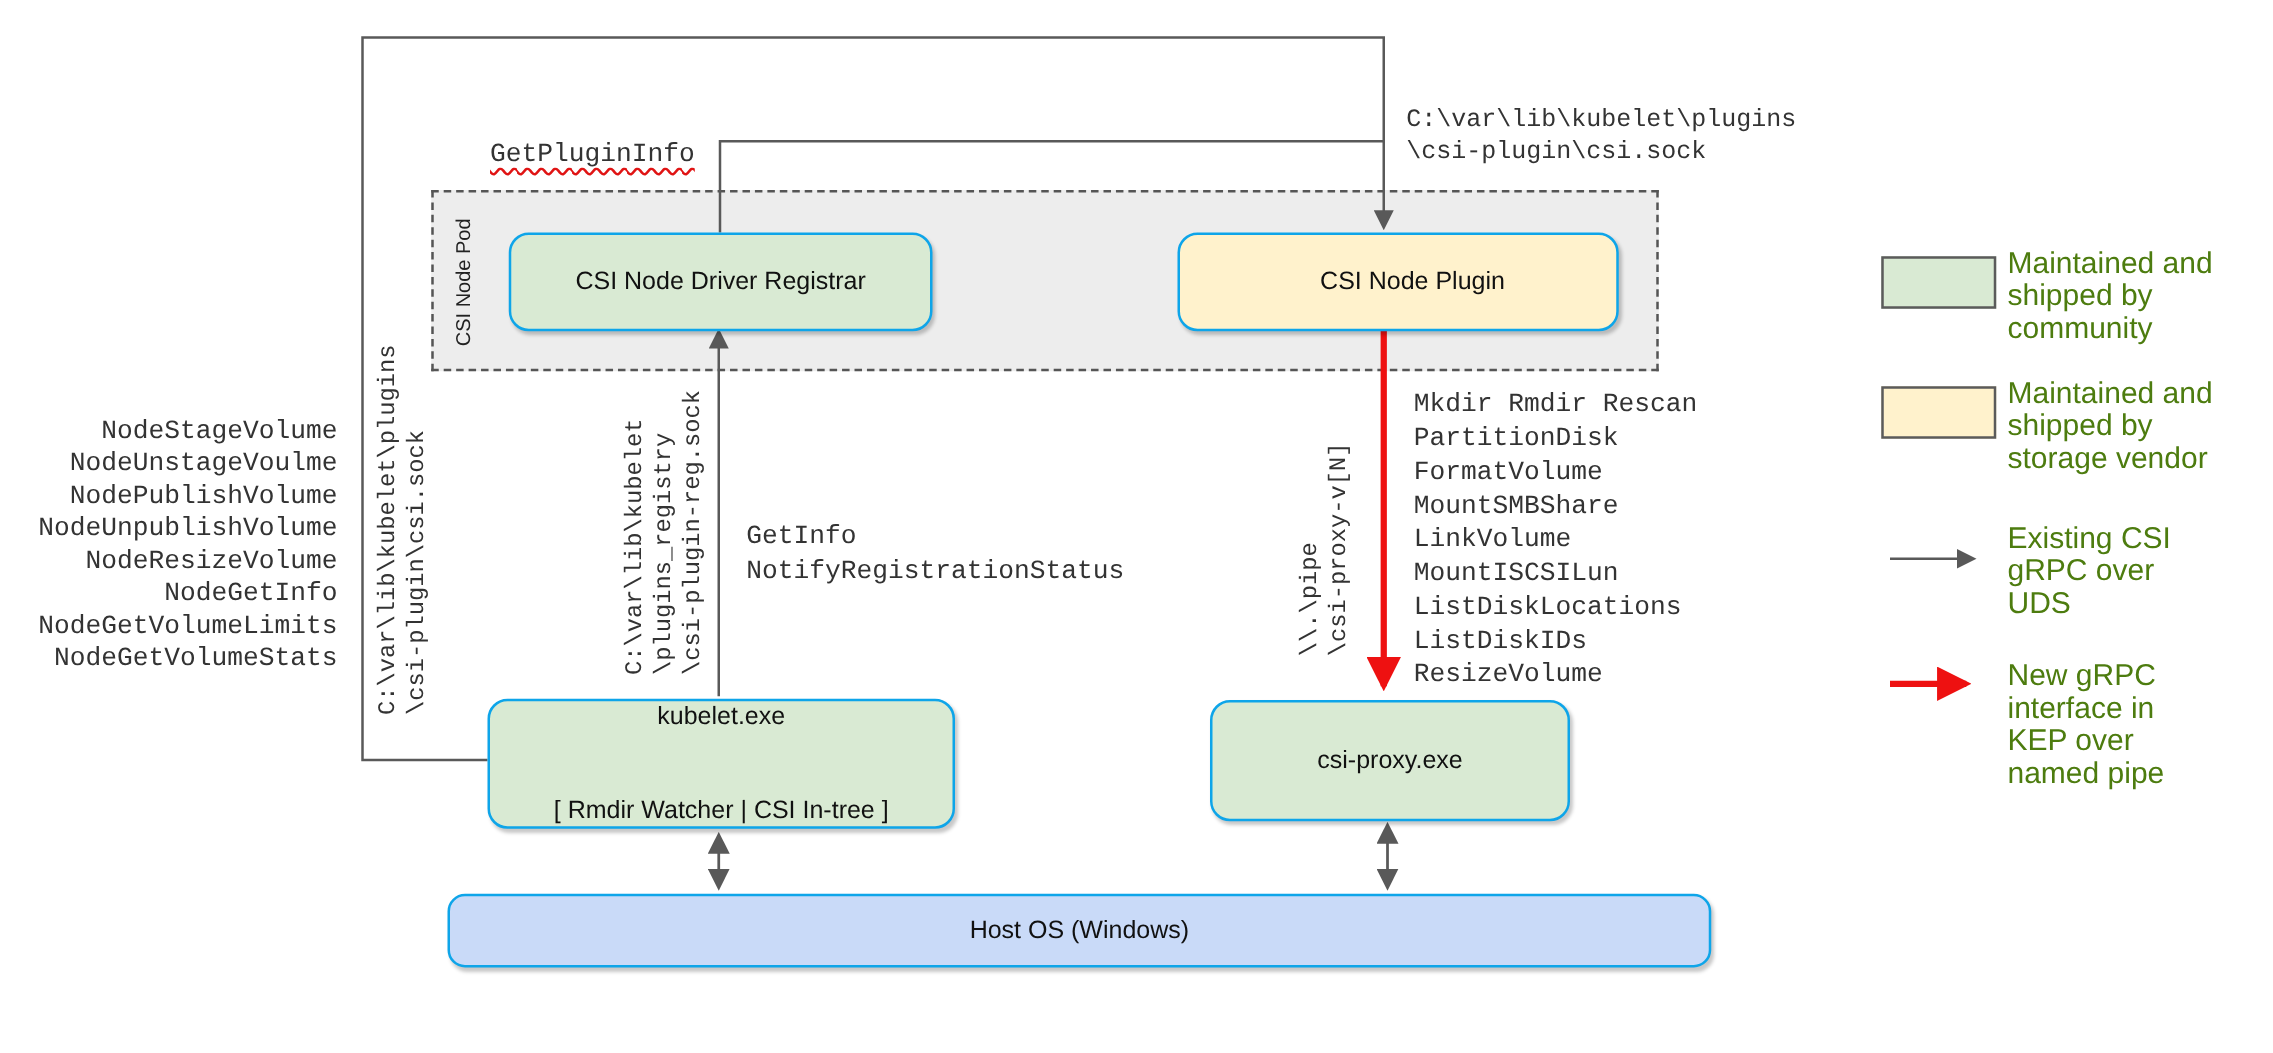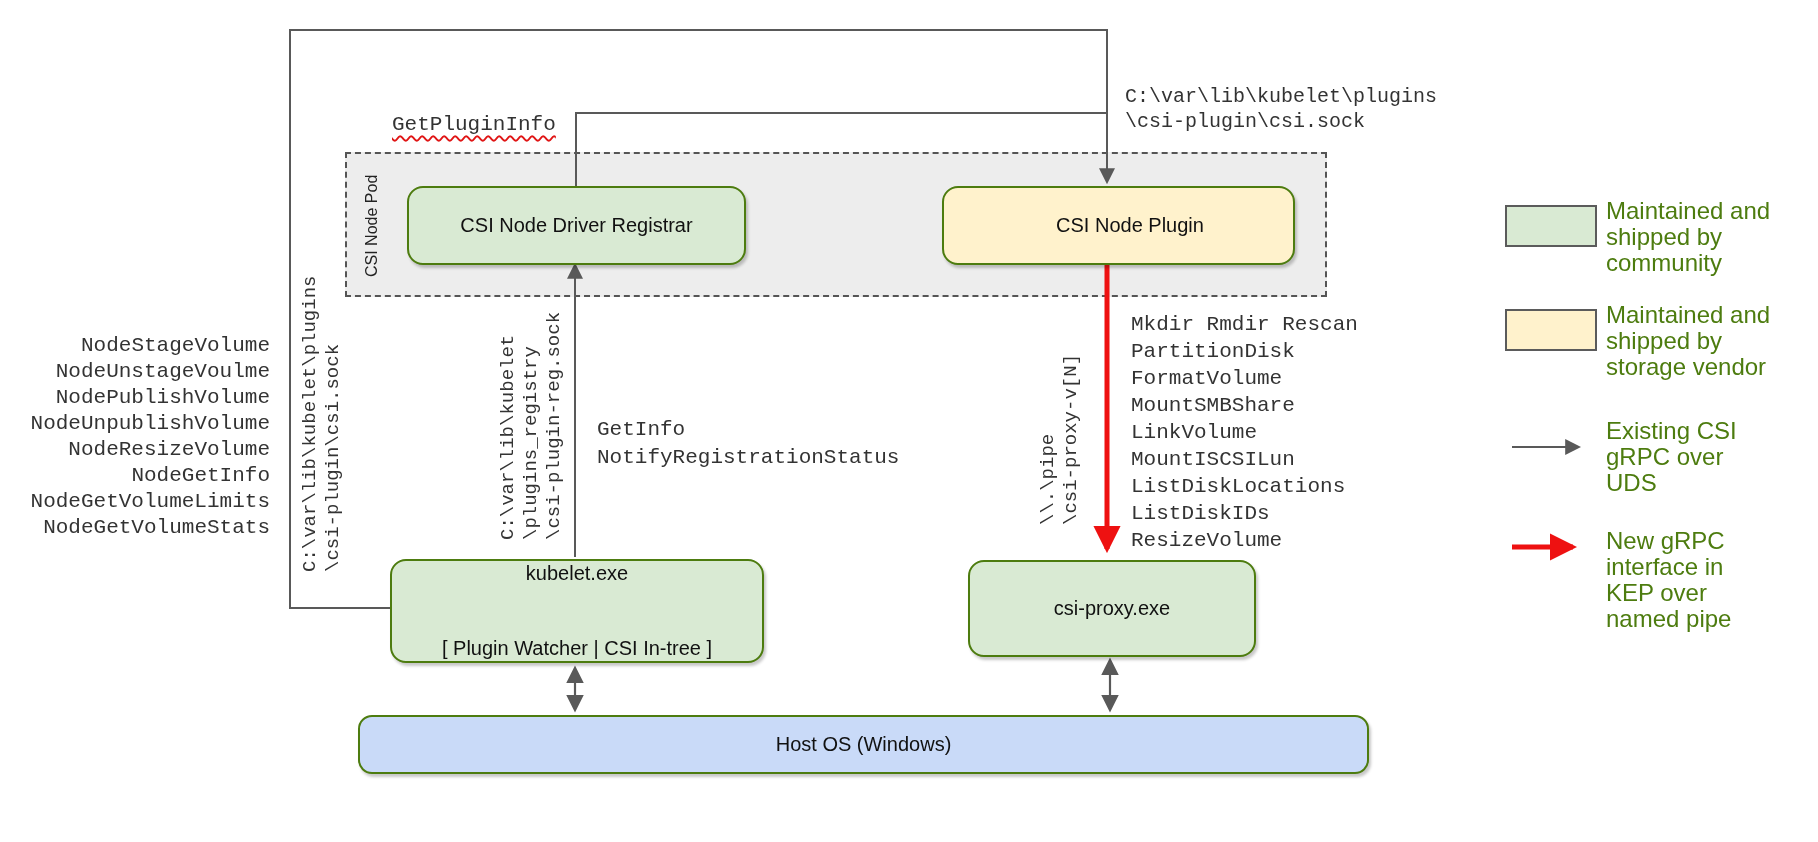--- a/index.html
+++ b/index.html
@@ -1,19 +1,19 @@
 <!DOCTYPE html>
 <html><head>
 <meta charset="utf-8">
 <style>
   html,body{margin:0;padding:0;background:#ffffff;}
   #canvas{position:relative;width:1818px;height:842px;background:#ffffff;overflow:hidden;
           font-family:"Liberation Sans",sans-serif;}
   
-  .nodebox{position:absolute;border:2px solid #4d7c0f;border-radius:16px;
+  .nodebox{position:absolute;border:2px solid #0ea5e9;border-radius:16px;
            display:flex;flex-direction:column;align-items:center;justify-content:center;
            font-size:20px;color:#111;text-align:right;line-height:27px;
            box-shadow:2px 3px 3px rgba(0,0,0,0.22);z-index:3;}
   .green{background:#d9ead3;}
   .yellow{background:#fff2cc;padding-left:23px;}
   .blue{background:#c9daf8;border-radius:14px;}
   
   .pod{position:absolute;left:345px;top:152px;width:978px;height:141px;
        background:#ededed;border:2px dashed #555;z-index:1;}
   .podlabel{position:absolute;left:363px;top:277px;transform:rotate(-90deg);
@@ -61,21 +61,21 @@
   <div class="nodebox green" style="left:407px;top:186px;width:335px;height:75px;">
     <span>CSI Node Driver Registrar</span>
   </div>
 
   <div class="nodebox yellow" style="left:942px;top:186px;width:326px;height:75px;">
     <span>CSI Node Plugin</span>
   </div>
 
   <div class="nodebox green" style="left:390px;top:559px;width:370px;height:100px;gap:48px;">
     <span>kubelet.exe</span>
-    <span>[ Plugin Watcher | CSI In-tree ]</span>
+    <span>[ Rmdir Watcher | CSI In-tree ]</span>
   </div>
 
   <div class="nodebox green" style="left:968px;top:560px;width:284px;height:93px;">
     <span>csi-proxy.exe</span>
   </div>
 
   <div class="nodebox blue" style="left:358px;top:715px;width:1007px;height:55px;">
     <span>Host OS (Windows)</span>
   </div>
 

